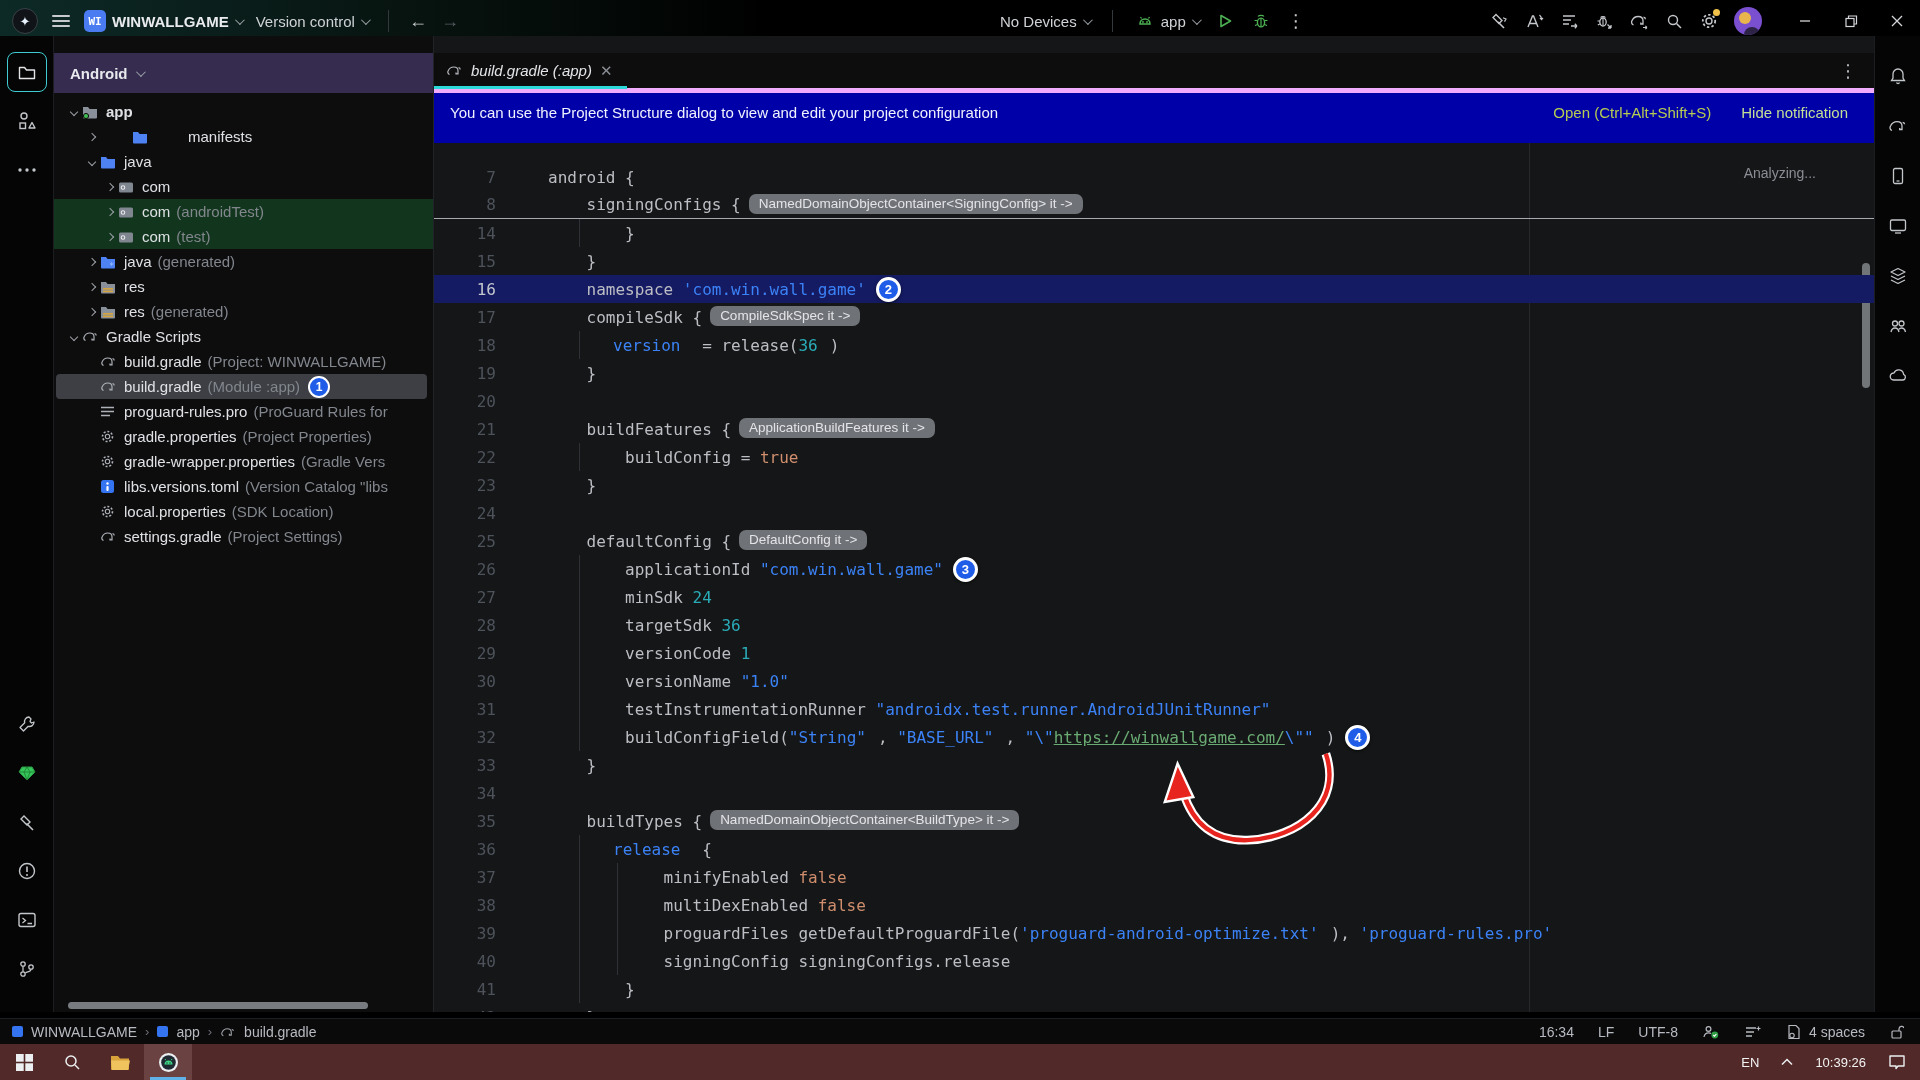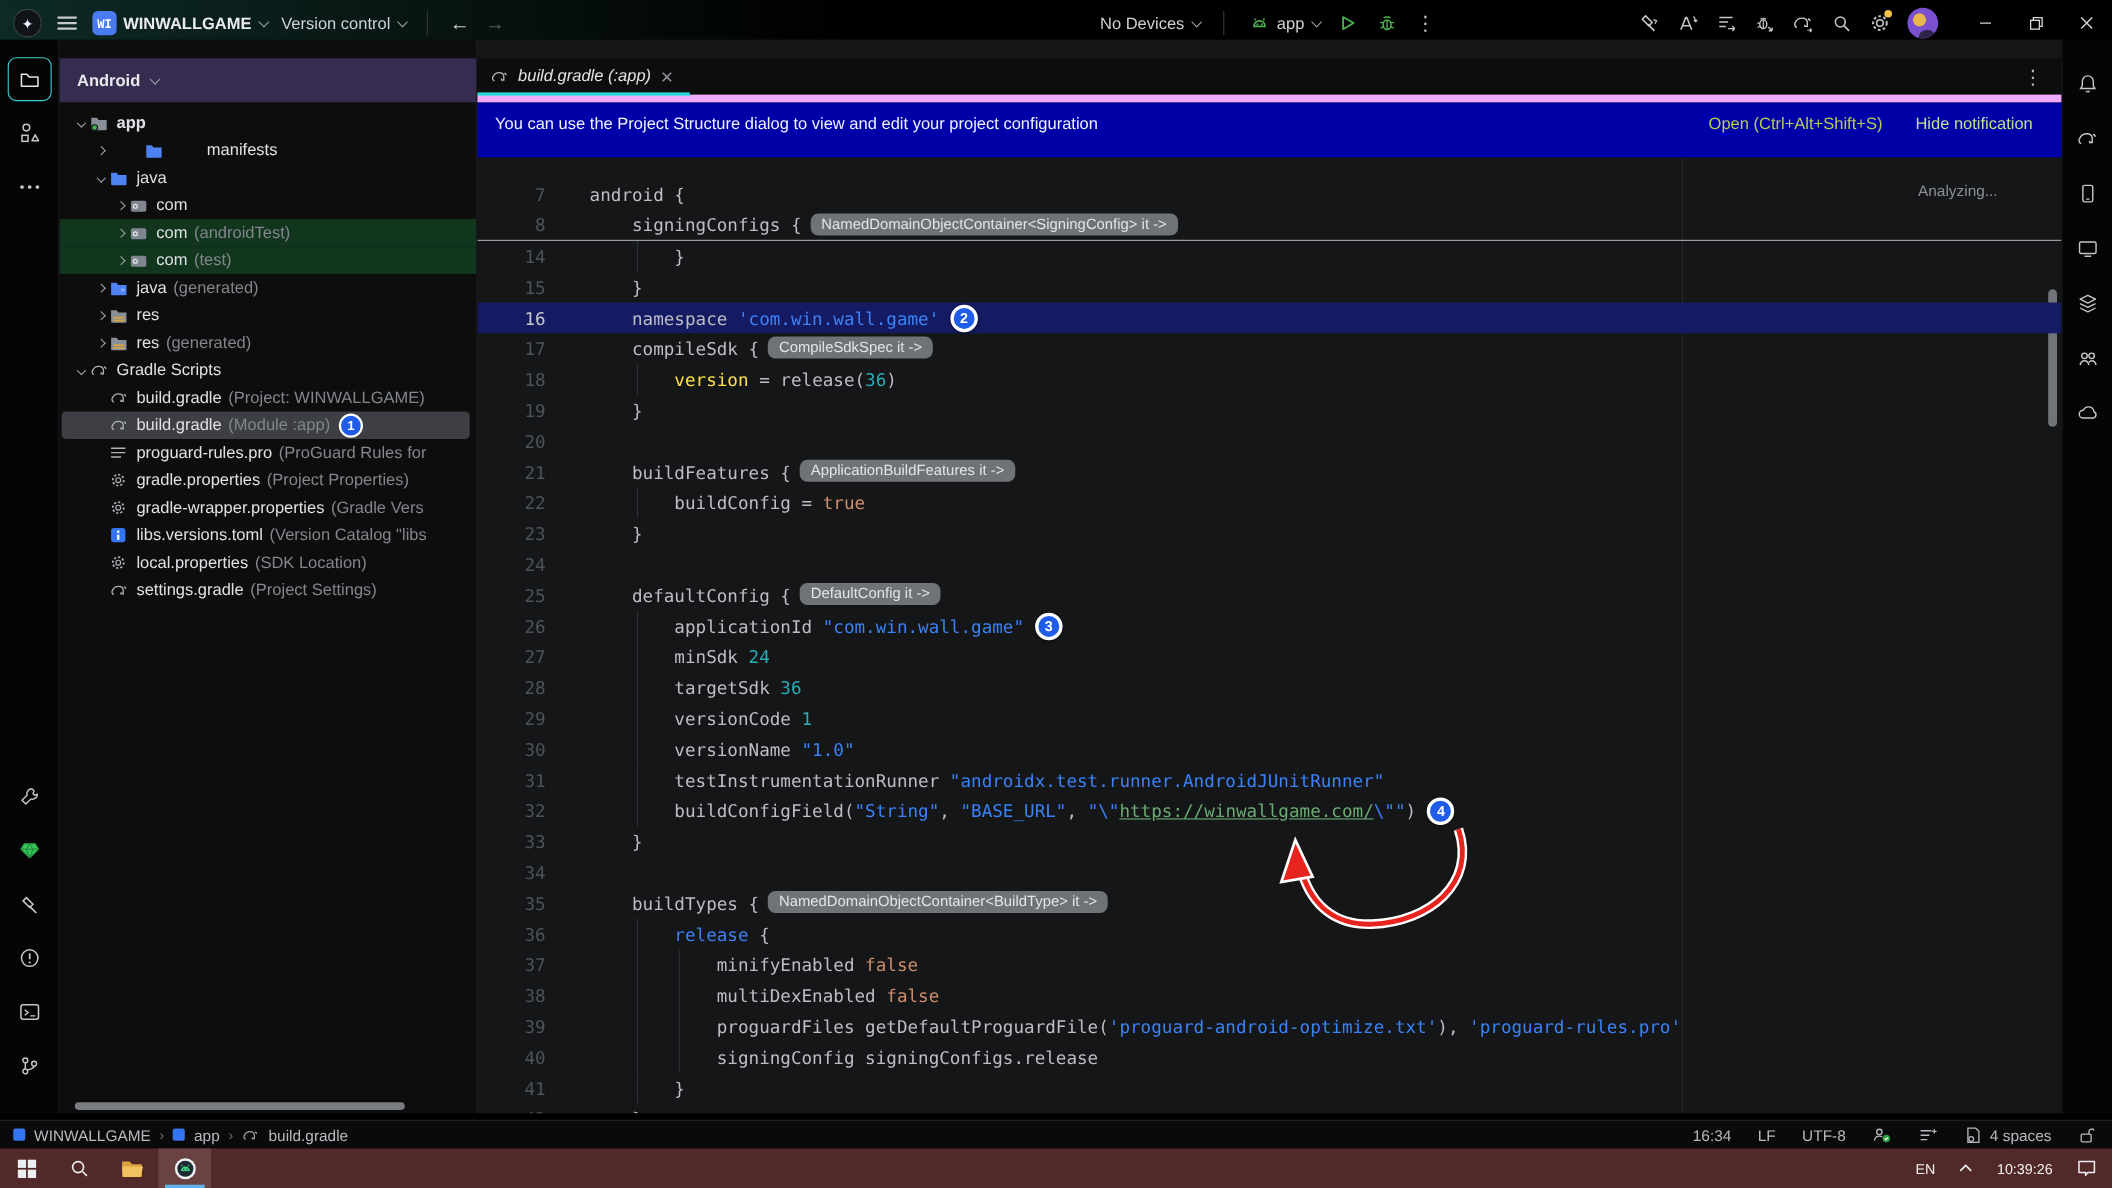--- a/index.html
+++ b/index.html
@@ -58,42 +58,42 @@
   .trow > * { position:relative; }
   .tchev { width:16px; display:inline-flex; justify-content:center; flex:none; }
   .tchev .c-right { width:6px; height:6px; border-right:1.5px solid #9da0a6; border-bottom:1.5px solid #9da0a6; transform:rotate(-45deg); }
   .tchev .c-down { width:6px; height:6px; border-right:1.5px solid #9da0a6; border-bottom:1.5px solid #9da0a6; transform:rotate(45deg); }
   .ticon { width:18px; height:16px; margin-right:6px; flex:none; display:inline-flex; align-items:center; }
   .tann { color:#82868d; margin-left:6px; }
   .tree-hscroll { position:absolute; bottom:3px; left:14px; width:300px; height:7px; background:#8c8f94; border-radius:4px; opacity:.85; }
 
   
   .editor { flex:1; height:100%; position:relative; background:#151617; display:flex; flex-direction:column; }
-  .tabbar { margin-top:17px; height:40px; background:#0d0d0e; border-bottom:7px solid #f0abfc;
+  .tabbar { margin-top:17px; height:40px; background:#0d0d0e; border-bottom:5px solid #f0abfc;
     display:flex; align-items:center; position:relative; }
   .tab { height:100%; display:flex; align-items:center; gap:8px; padding:0 14px 0 12px; position:relative; }
   .tab-label { font-style:italic; font-size:15px; color:#e3e5e8; }
   .tab-close { color:#8a8e94; font-size:15px; }
   .tab-underline { position:absolute; left:0; right:0; bottom:-1px; height:3px; background:#2bd9d9; }
   .tab-more { position:absolute; right:16px; color:#b9bcc0; font-size:18px; letter-spacing:1px; }
   .banner { height:50px; background:#0000a8; display:flex; align-items:center; padding:0 26px 12px 16px; font-size:15px; }
   .banner-text { color:#f0f2ff; }
   .banner-links { margin-left:auto; display:flex; gap:30px; }
   .banner-open { color:#b7cc52; }
   .banner-hide { color:#c4df96; }
   .codewrap { position:relative; flex:1; overflow:hidden; padding-top:20px;
     font-family:"DejaVu Sans Mono",monospace; font-size:16px; }
   .crow { height:28px; display:flex; align-items:center; position:relative; }
   .crow.hl { background:#151b63; }
   .crow.fold { border-bottom:1px solid #a7aaae; }
   .ln { width:88px; flex:none; text-align:right; padding-right:26px; color:#4d525b; }
   .crow.hl .ln { color:#c3c7cd; }
   .ct { white-space:pre; padding-left:14px; }
-  .tk-p { color:#bcbec4; } .tk-s { color:#3b82f6; } .tk-n { color:#2aacb8; }
-  .tk-k { color:#cf8e6d; } .tk-v { color:#fde047;text-align:right; }
+  .tk-p { color:#bcbec4;margin-left:12px; } .tk-s { color:#3b82f6; } .tk-n { color:#2aacb8; }
+  .tk-k { color:#cf8e6d; } .tk-v { color:#3b82f6;text-align:right; }
   .tk-u { color:#6aab73; text-decoration:underline; }
   .chip { display:inline-block; margin-left:8px; background:#6f7277; color:#e3e4e7; border-radius:7px;
     padding:2px 10px 3px; font-family:"Liberation Sans",sans-serif; font-size:13.5px; transform:translateY(-1px); }
   .cbadge { display:inline-flex; align-items:center; justify-content:center; margin-left:10px;
     width:25px; height:25px; border-radius:50%; background:#1f5de8; border:3px solid #fff;
     color:#fff; font-family:"Liberation Sans",sans-serif; font-size:13px; font-weight:bold;
     box-shadow:0 1px 3px rgba(0,0,0,.6); }
   .tbadge { display:inline-flex; align-items:center; justify-content:center; margin-left:8px;
     width:22px; height:22px; border-radius:50%; background:#1f5de8; border:2.5px solid #fff;
     color:#fff; font-size:12px; font-weight:bold; }

